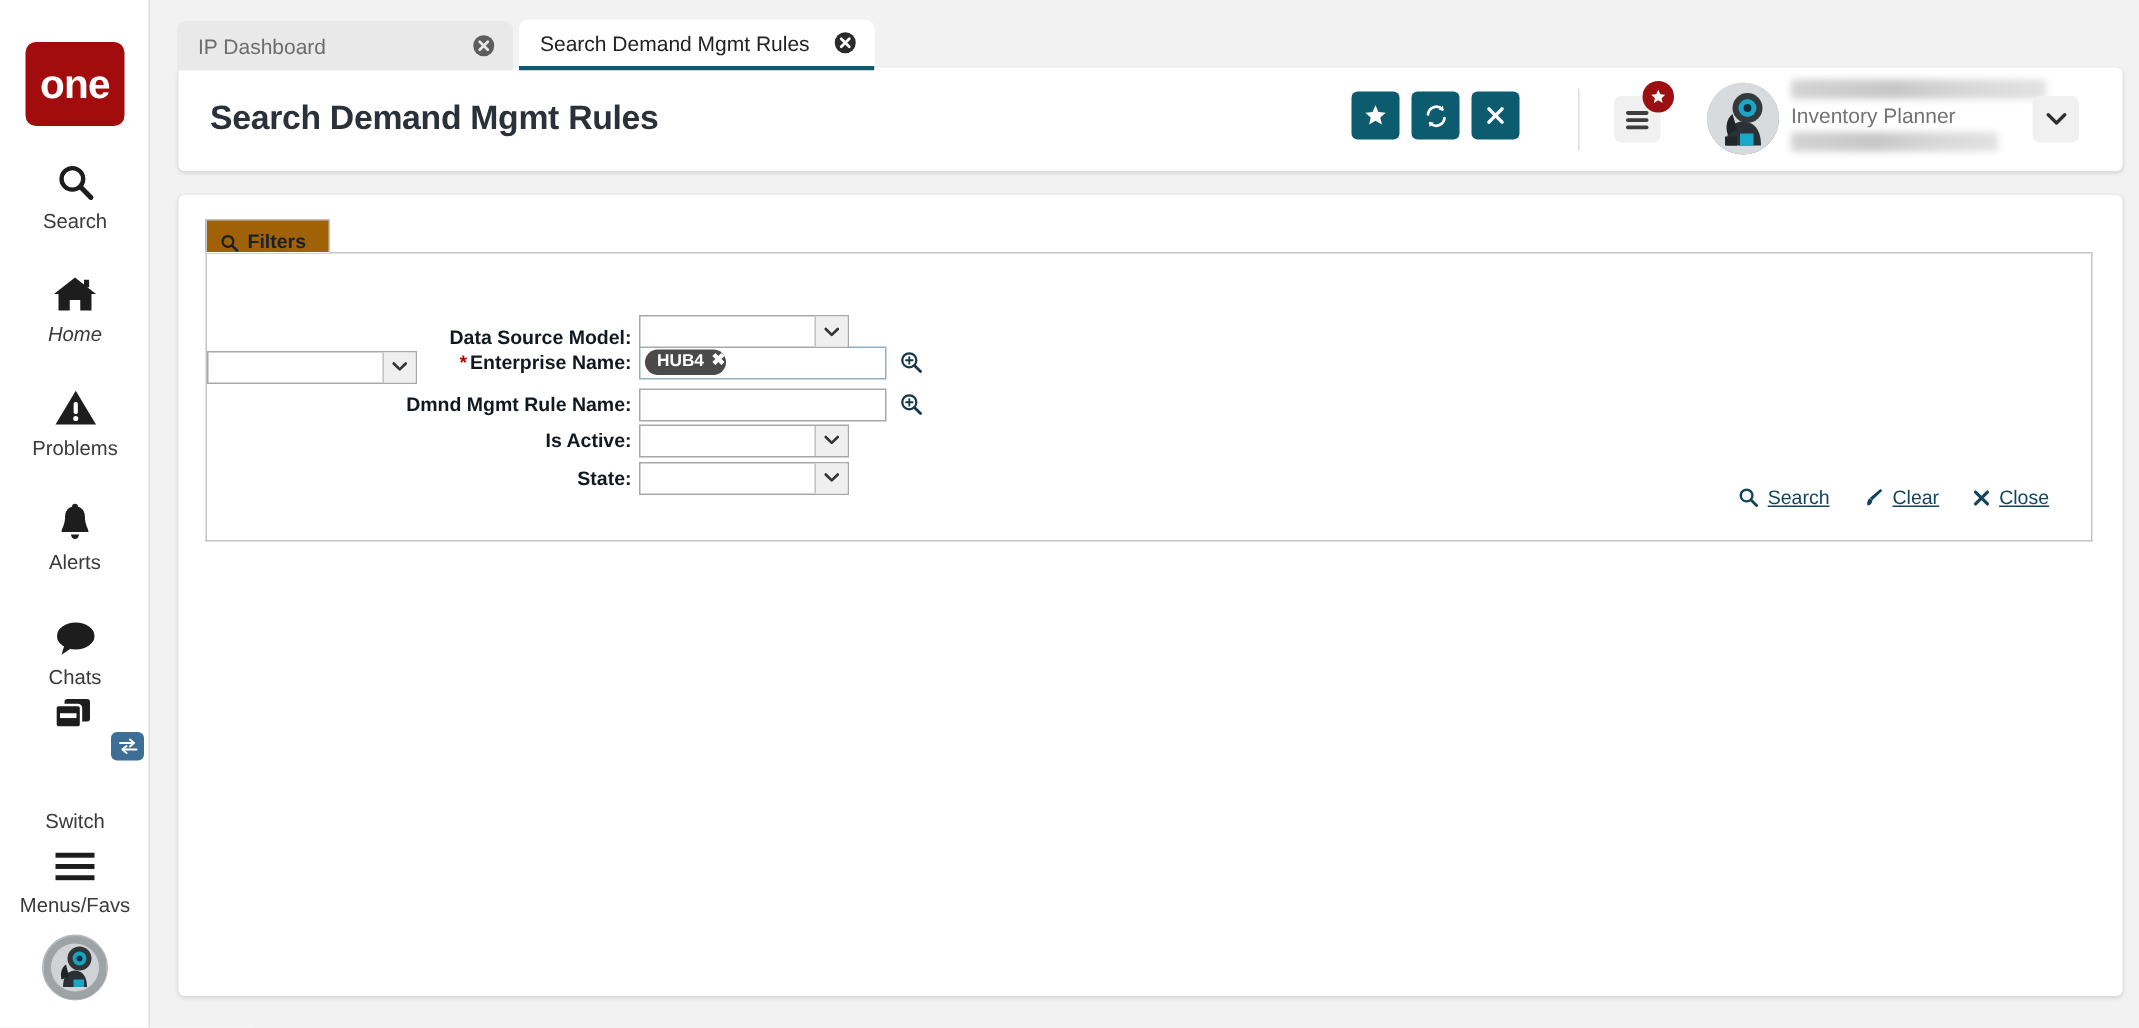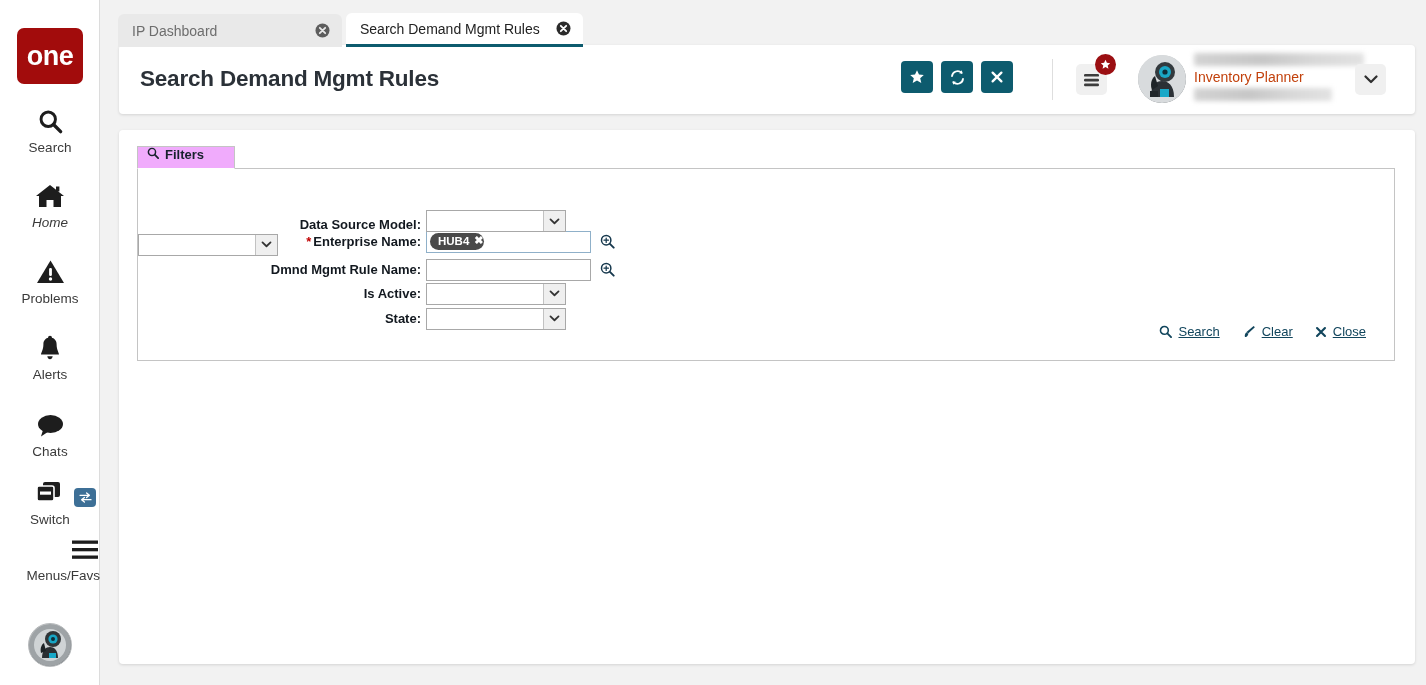--- a/index.html
+++ b/index.html
@@ -137,21 +137,21 @@
     background: radial-gradient(circle at 40% 30%, #efefef 0%, #cfd2d4 35%, #9aa0a3 65%, #5b6064 100%);
     overflow: hidden;
   }
   #user-block { position: absolute; left: 1075px; top: 8px; width: 175px; }
   .blur-line {
     height: 13px; border-radius: 2px;
     background: linear-gradient(90deg,#d3d3d3,#c7c7c7 40%,#d8d8d8 70%,#e2e2e2);
     filter: blur(2.4px);
   }
   #user-role {
-    font-size: 14px; color: #c2410c; margin: 4px 0 3px 0; line-height: 1.1;
+    font-size: 14px; color: #737373; margin: 4px 0 3px 0; line-height: 1.1;
   }
   #user-dropdown {
     position: absolute; left: 1236px; top: 19px;
     width: 31px; height: 31px;
     background: #f0f0f0; border-radius: 5px;
     display: flex; align-items: center; justify-content: center;
     cursor: pointer;
   }
 
   
@@ -167,25 +167,25 @@
   
   #filters-tabstrip {
     position: absolute; left: 18px; top: 17px; height: 22px;
     width: 1258px;
     border-bottom: 1px solid #c4c4c4;
     display: flex; align-items: flex-end;
   }
   #filters-tab {
     height: 23px;
     margin-bottom: -1px;
-    padding: 0 30px 0 9px;
-    background: #f0abfc;
+    padding: 0 15px 0 9px;
+    background: #a16207;
     border: 1px solid #c4c4c4;
     border-bottom: 1px solid #ffffff;
-    display: flex; align-items: flex-start; gap: 6px;
+    display: flex; align-items: flex-end; gap: 6px;
     font-size: 13px; font-weight: 700; color: #17212c;
     cursor: pointer;
   }
   #filters-body {
     position: absolute; left: 18px; top: 39px;
     width: 1258px; height: 192px;
     border-left: 1px solid #c4c4c4;
     border-right: 1px solid #c4c4c4;
     border-bottom: 1px solid #c4c4c4;
   }
@@ -297,38 +297,38 @@
   <div class="rail-item" style="top:408px;">
     <div class="rail-icon">
       <svg width="29" height="25" viewBox="0 0 29 25">
           <ellipse cx="14.5" cy="11" rx="12.5" ry="9" fill="#1d1d1d"></ellipse>
           <path d="M7 17 L5 23.5 L12.5 18.5 Z" fill="#1d1d1d"></path>
         </svg>
     </div>
     <div class="rail-label">Chats</div>
   </div>
 
-  <div class="rail-item" style="top:476px;">
+  <div class="rail-item" style="top:460px;gap:44px;">
     <div class="rail-icon">
       <svg width="30" height="26" viewBox="0 0 30 26">
           <rect x="8" y="2" width="17" height="15" rx="2" fill="#1d1d1d"></rect>
           <rect x="2" y="6" width="17" height="15" rx="2" fill="#1d1d1d" stroke="#ffffff" stroke-width="1.6"></rect>
           <rect x="5" y="11.5" width="11" height="3.2" fill="#ffffff"></rect>
         </svg>
     </div>
     <div class="rail-label">Switch</div>
   </div>
   <div class="rail-badge" style="left:74px; top:488px;">
     <svg width="13" height="11" viewBox="0 0 13 11">
         <path d="M1 3.3 H10 M7.6 1 L10.4 3.3 L7.6 5.6" fill="none" stroke="#ffffff" stroke-width="1.3" stroke-linecap="round" stroke-linejoin="round"></path>
         <path d="M12 7.7 H3 M5.4 5.4 L2.6 7.7 L5.4 10" fill="none" stroke="#ffffff" stroke-width="1.3" stroke-linecap="round" stroke-linejoin="round"></path>
       </svg>
   </div>
 
-  <div class="rail-item" style="top:532px;align-items:flex-end;">
+  <div class="rail-item" style="top:560px;">
     <div class="rail-icon">
       <svg width="30" height="23" viewBox="0 0 30 23">
           <rect x="2" y="2.5" width="26" height="3.3" fill="#1d1d1d"></rect>
           <rect x="2" y="10" width="26" height="3.3" fill="#1d1d1d"></rect>
           <rect x="2" y="17.5" width="26" height="3.3" fill="#1d1d1d"></rect>
         </svg>
     </div>
     <div class="rail-label">Menus/Favs</div>
   </div>
 

